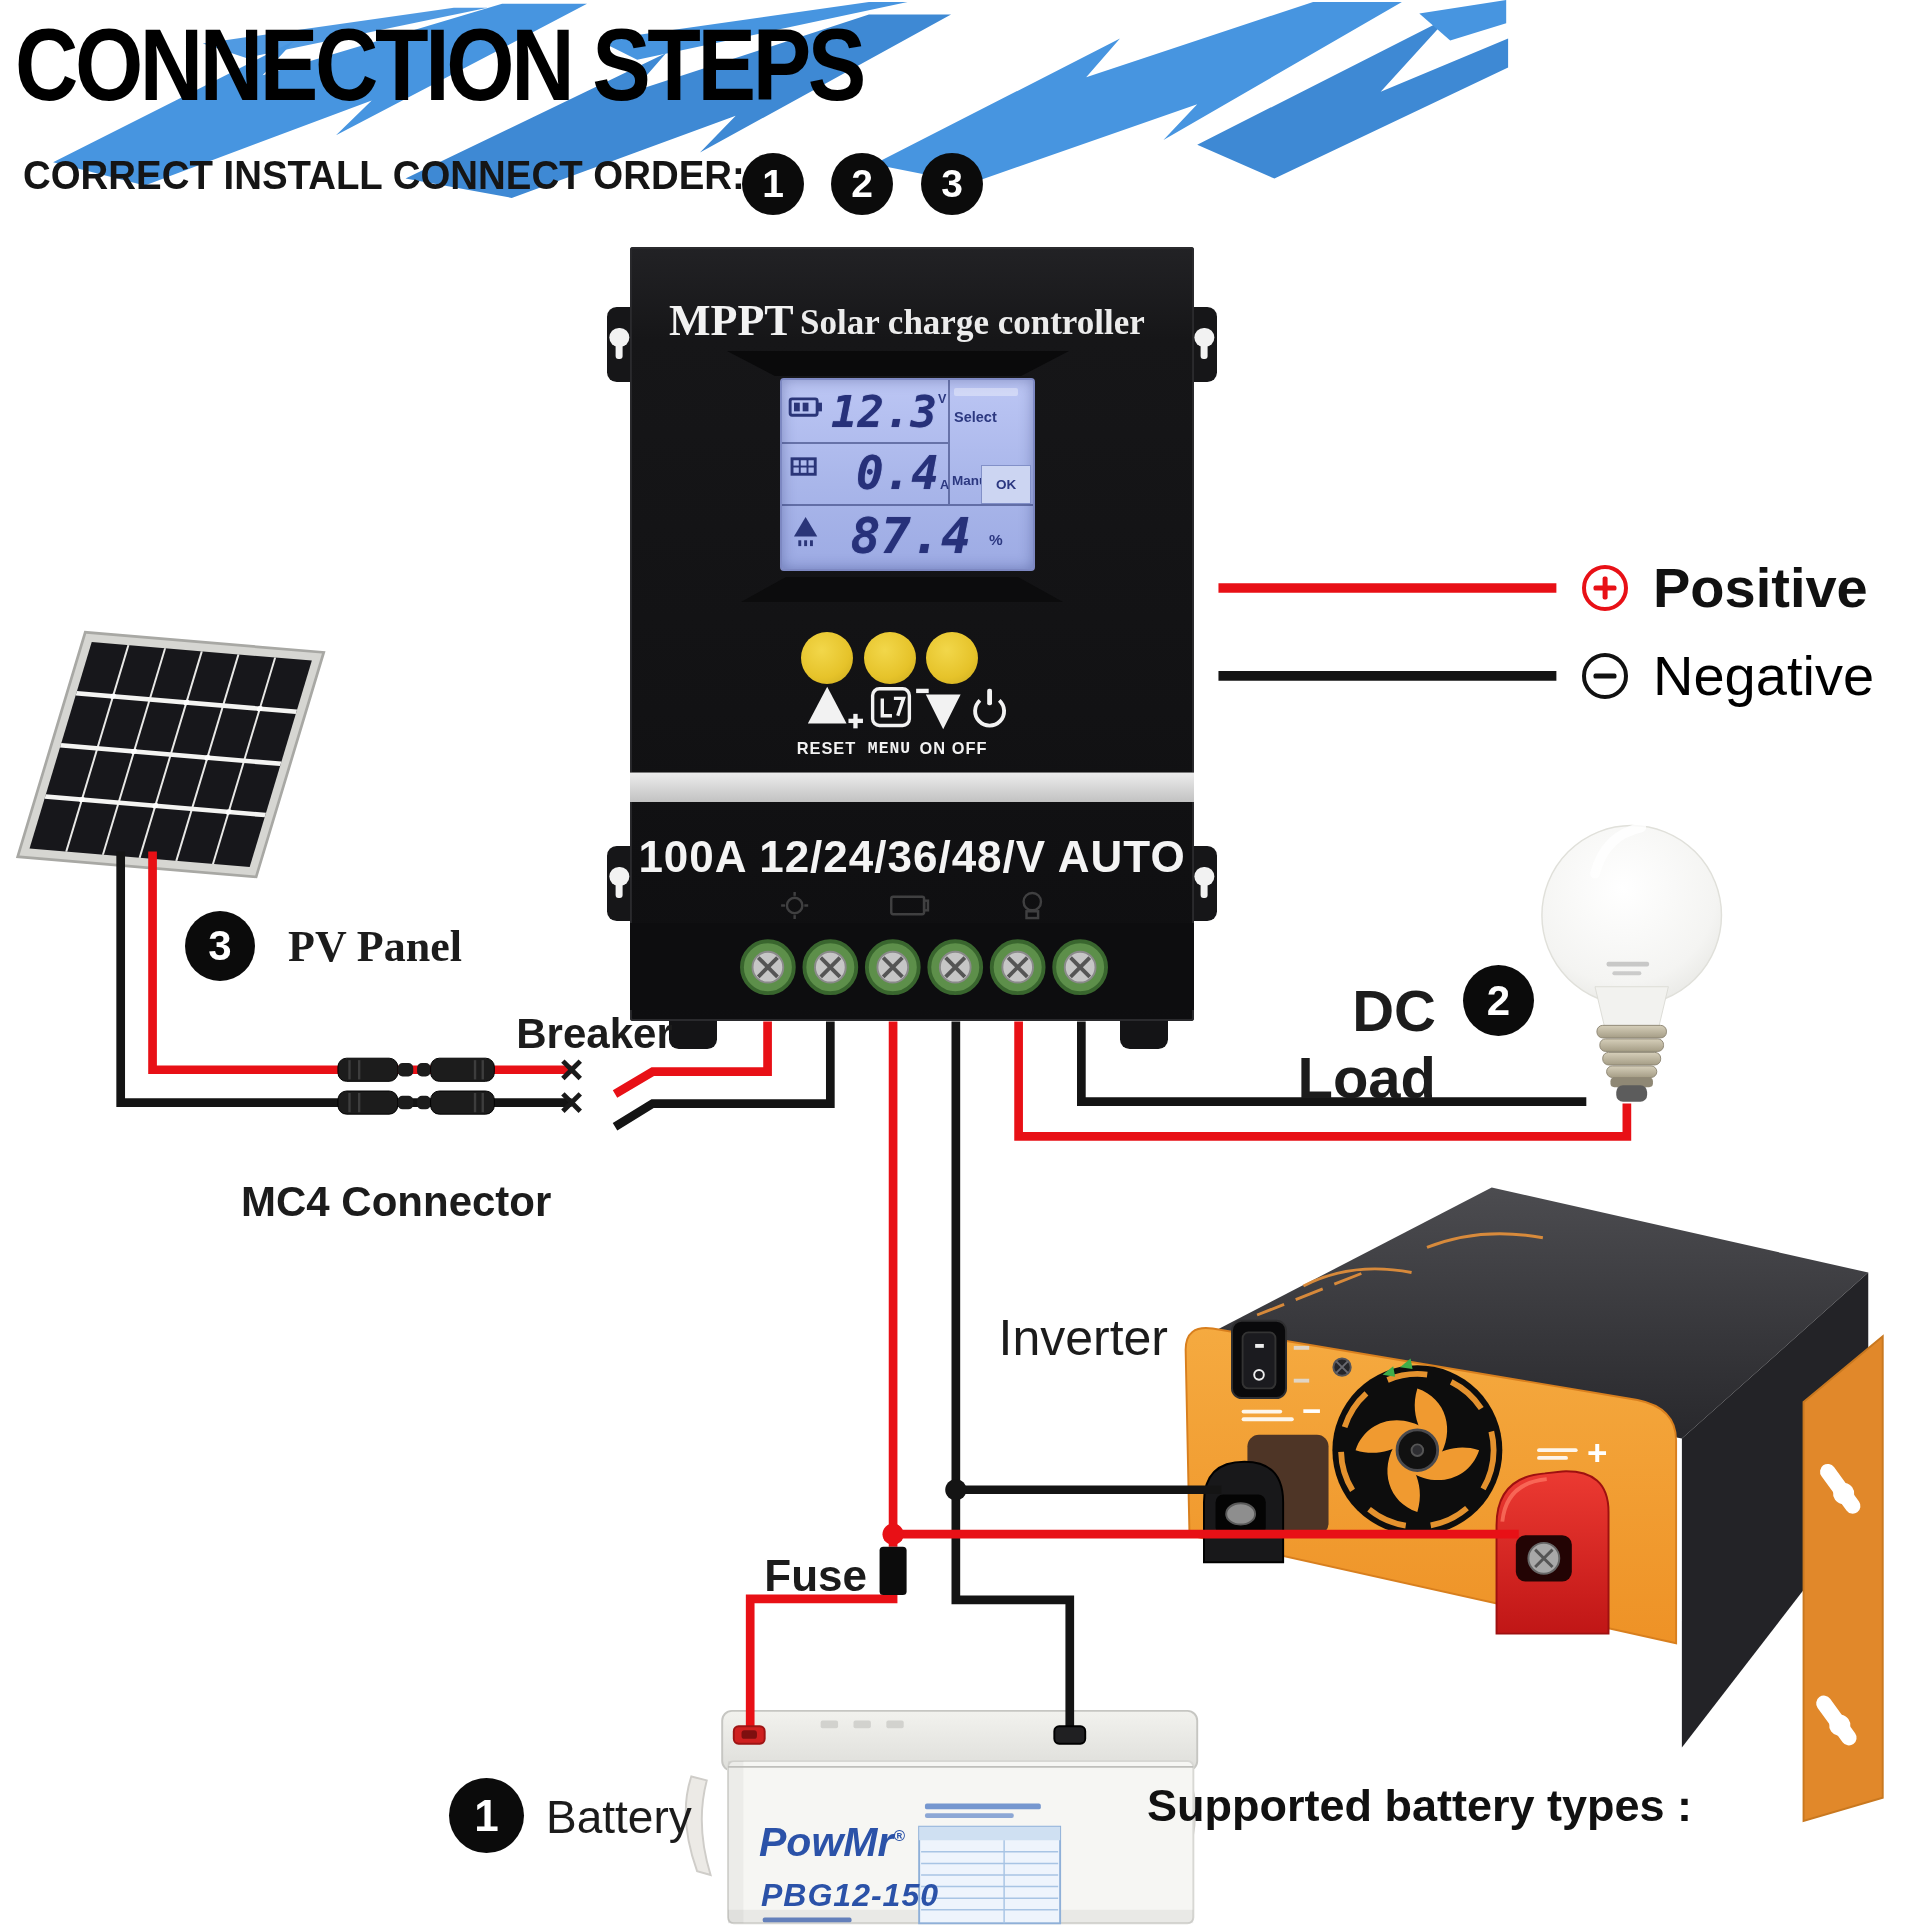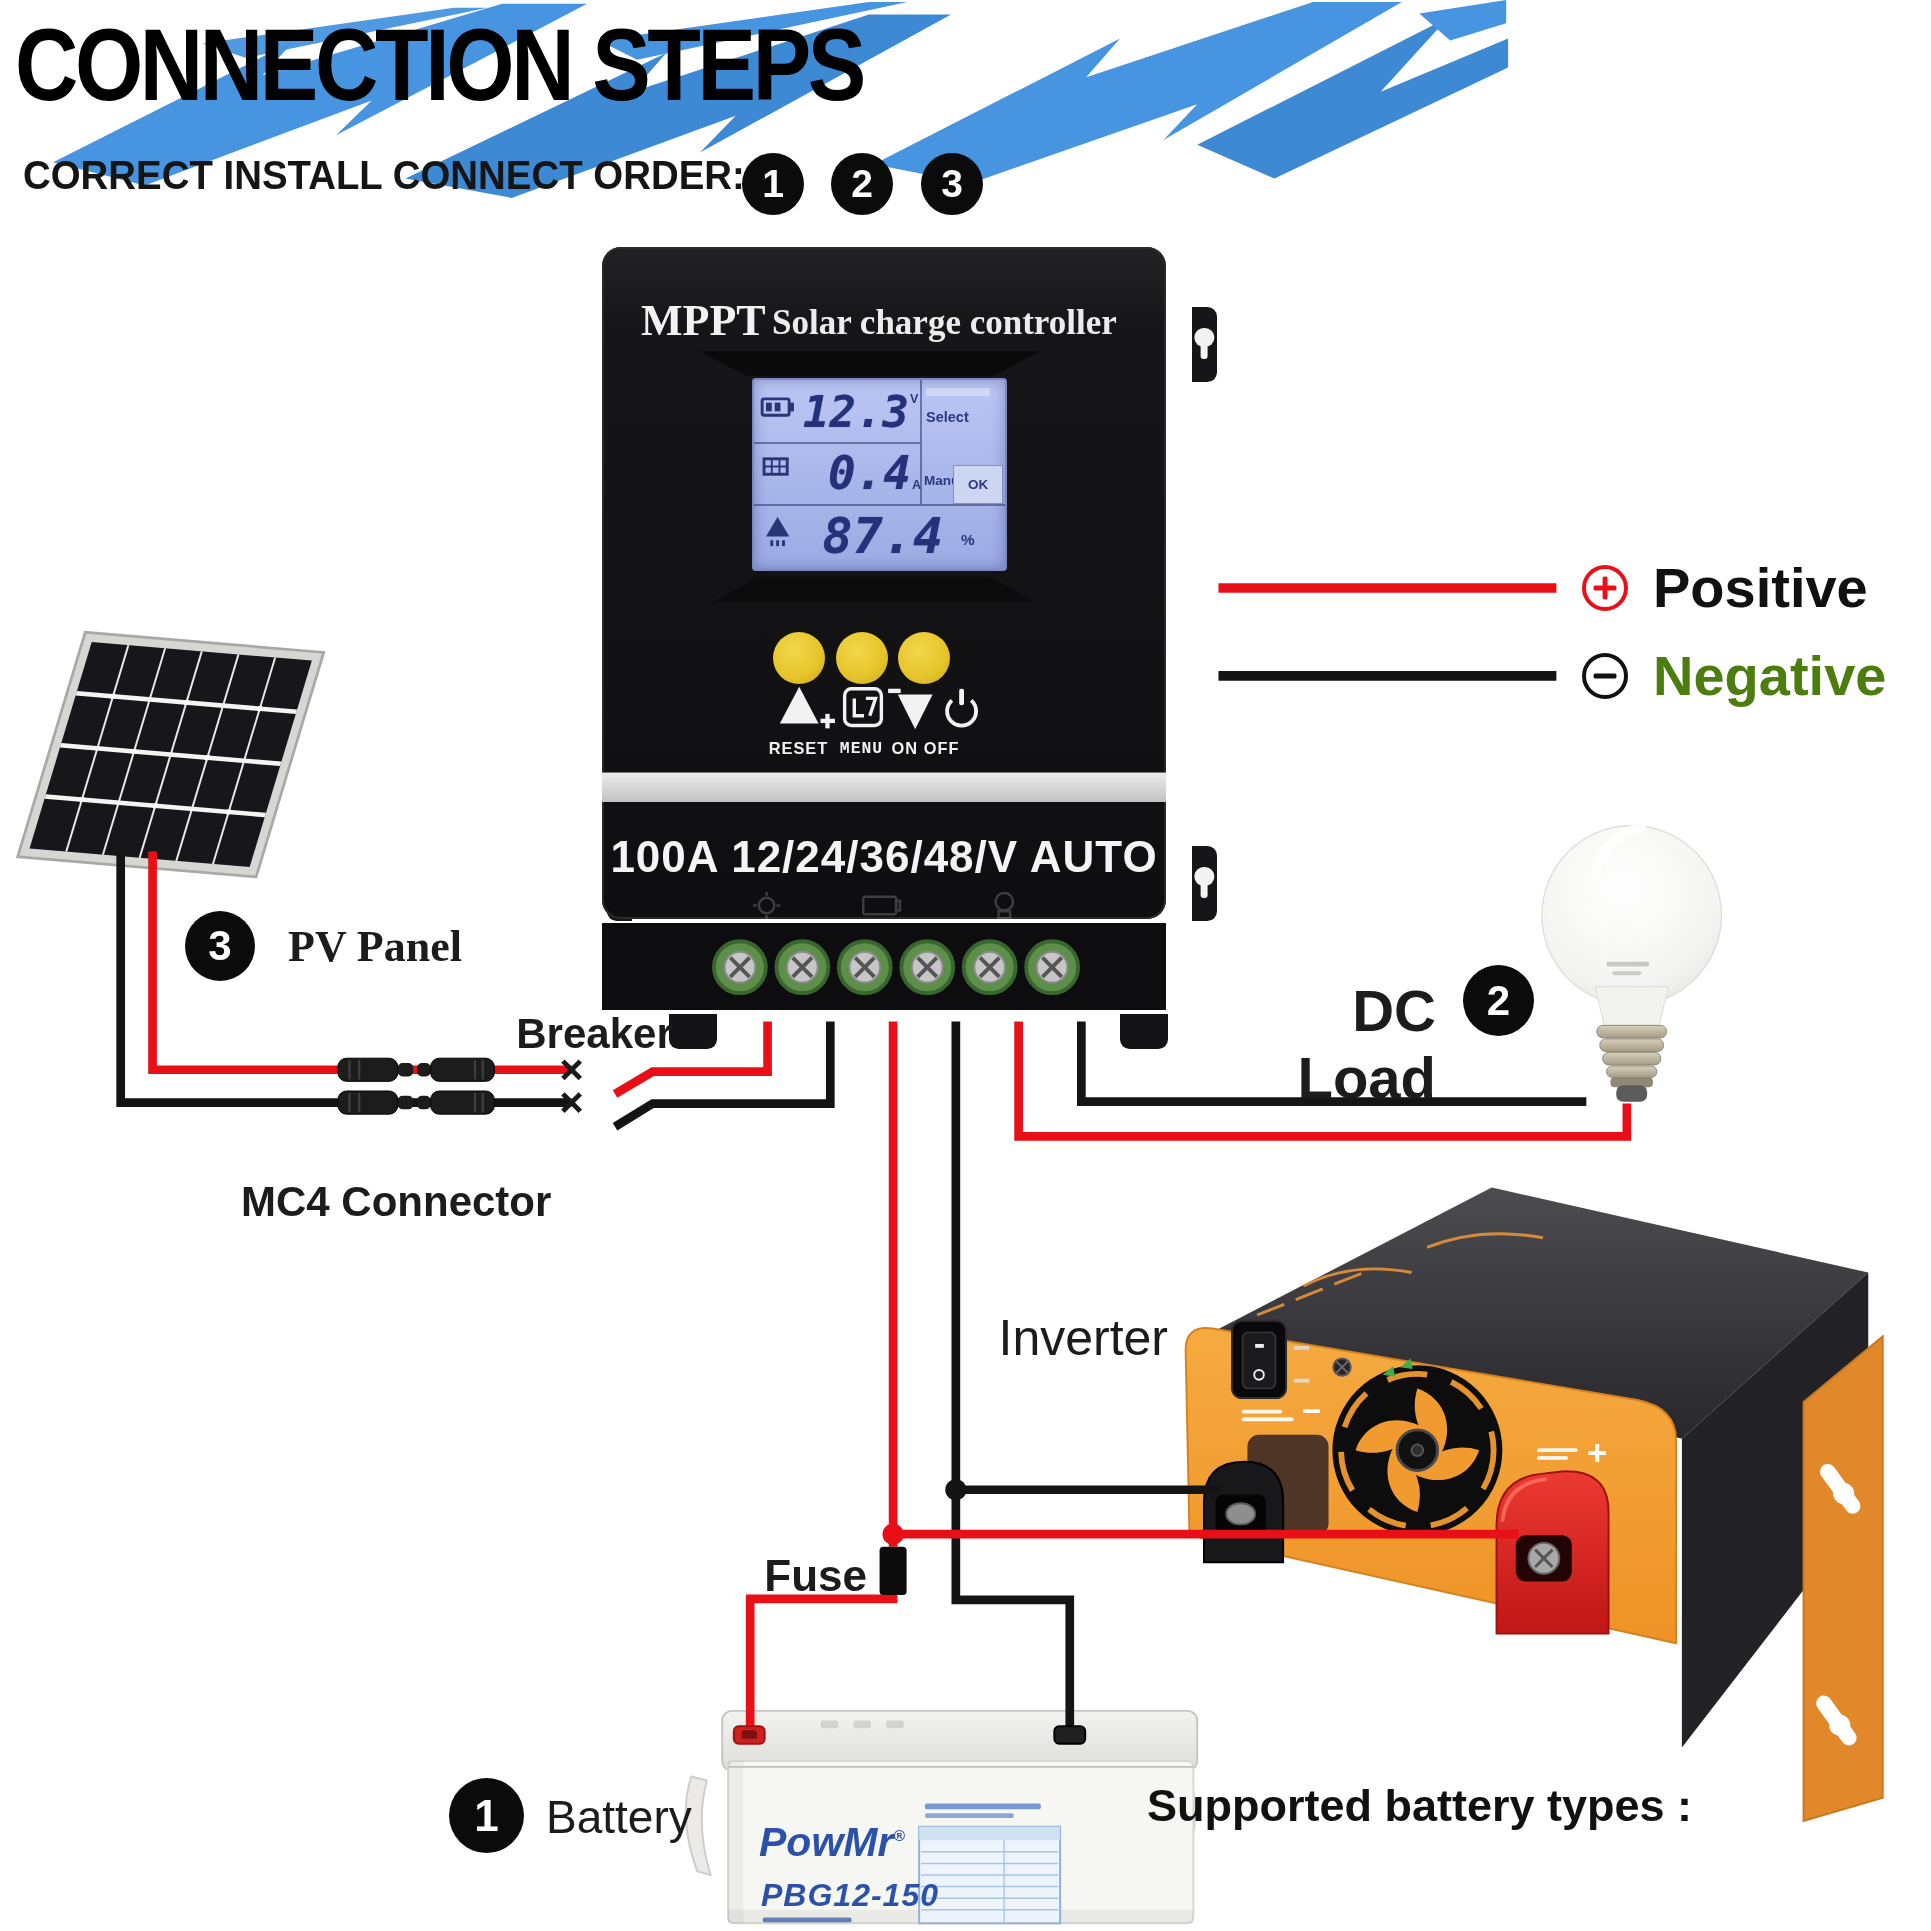--- a/index.html
+++ b/index.html
@@ -8,23 +8,23 @@
   .abs{position:absolute;}
   svg{display:block;}
   .lbl{color:#1c1c1c;font-weight:600;}
   .badge{background:#0b0b0b;border-radius:50%;color:#fff;display:flex;align-items:center;
          justify-content:center;font-weight:700;}
   .title{font-weight:900;color:#000;letter-spacing:-3.9px;transform:scaleX(.86);
          transform-origin:left top;white-space:nowrap;}
   .sym{border-radius:50%;position:absolute;box-sizing:border-box;}
   .sym .h{position:absolute;left:50%;top:50%;transform:translate(-50%,-50%);border-radius:1.9px;}
   .sym .v{position:absolute;left:50%;top:50%;transform:translate(-50%,-50%);border-radius:1.9px;}
-  .controller{position:absolute;left:602px;top:247px;width:564px;height:672px;
+  .controller{position:absolute;left:630px;top:247px;width:564px;height:774px;
       background:linear-gradient(180deg,#222225 0%,#161618 12%,#121214 60%,#0e0e10 100%);
-      border-radius:19px;box-shadow:inset 0 0 0 1.9px #2a2a2d;}
+      border-radius:3px;box-shadow:inset 0 0 0 1.9px #2a2a2d;}
   .ear{position:absolute;width:25px;height:75px;background:#161618;z-index:0;}
   .keyhole{position:absolute;width:21px;height:33px;}
   .keyhole .c{position:absolute;left:50%;top:0;transform:translateX(-50%);width:19.3px;height:19.3px;
       border-radius:50%;background:#f2f2f2;}
   .keyhole .s{position:absolute;left:50%;top:13.5px;transform:translateX(-50%);width:6.8px;height:17.4px;
       background:#f2f2f2;border-radius:2.9px;}
   .serif{font-family:"Liberation Serif",serif;}
   .lcd{position:absolute;left:150px;top:131px;width:251px;height:189px;
       background:linear-gradient(180deg,#bcc6f4 0%,#a9b6ea 55%,#9dabe4 100%);
       border:2.9px solid #7d88c2;border-radius:3.9px;box-shadow:inset 0 0 13.5px rgba(30,40,100,.35);}
@@ -470,21 +470,21 @@
   </div>
 
   <div class="sym" style="left:1582px;top:565px;width:46px;height:46px;border:4.8px solid #e81016;">
     <div class="h" style="width:23px;height:4.8px;background:#e81016;"></div>
     <div class="v" style="width:4.8px;height:23px;background:#e81016;"></div>
   </div>
   <div class="abs" style="left:1653px;top:555px;font-size:56px;font-weight:600;color:#111;">Positive</div>
   <div class="sym" style="left:1582px;top:653px;width:46px;height:46px;border:4.8px solid #111;">
     <div class="h" style="width:23px;height:4.8px;background:#111;"></div>
   </div>
-  <div class="abs" style="left:1653px;top:643px;font-size:56px;font-weight:700;color:#4d7c0f;">Negative</div>
+  <div class="abs" style="left:1653px;top:643px;font-size:56px;font-weight:400;color:#000000;">Negative</div>
 
   <div class="abs badge" style="left:185px;top:911px;width:70px;height:70px;font-size:42px;">
       <span>3</span>
     </div>
   <div class="abs lbl" style="left:288px;top:921px;font-size:44px;font-family:Liberation Serif, serif;">PV Panel</div>
 
   <div class="abs lbl" style="left:498px;top:1010px;width:193px;text-align:center;font-size:42px;">Breaker</div>
 
   <div class="abs lbl" style="left:241px;top:1178px;font-size:42px;">MC4 Connector</div>
 

